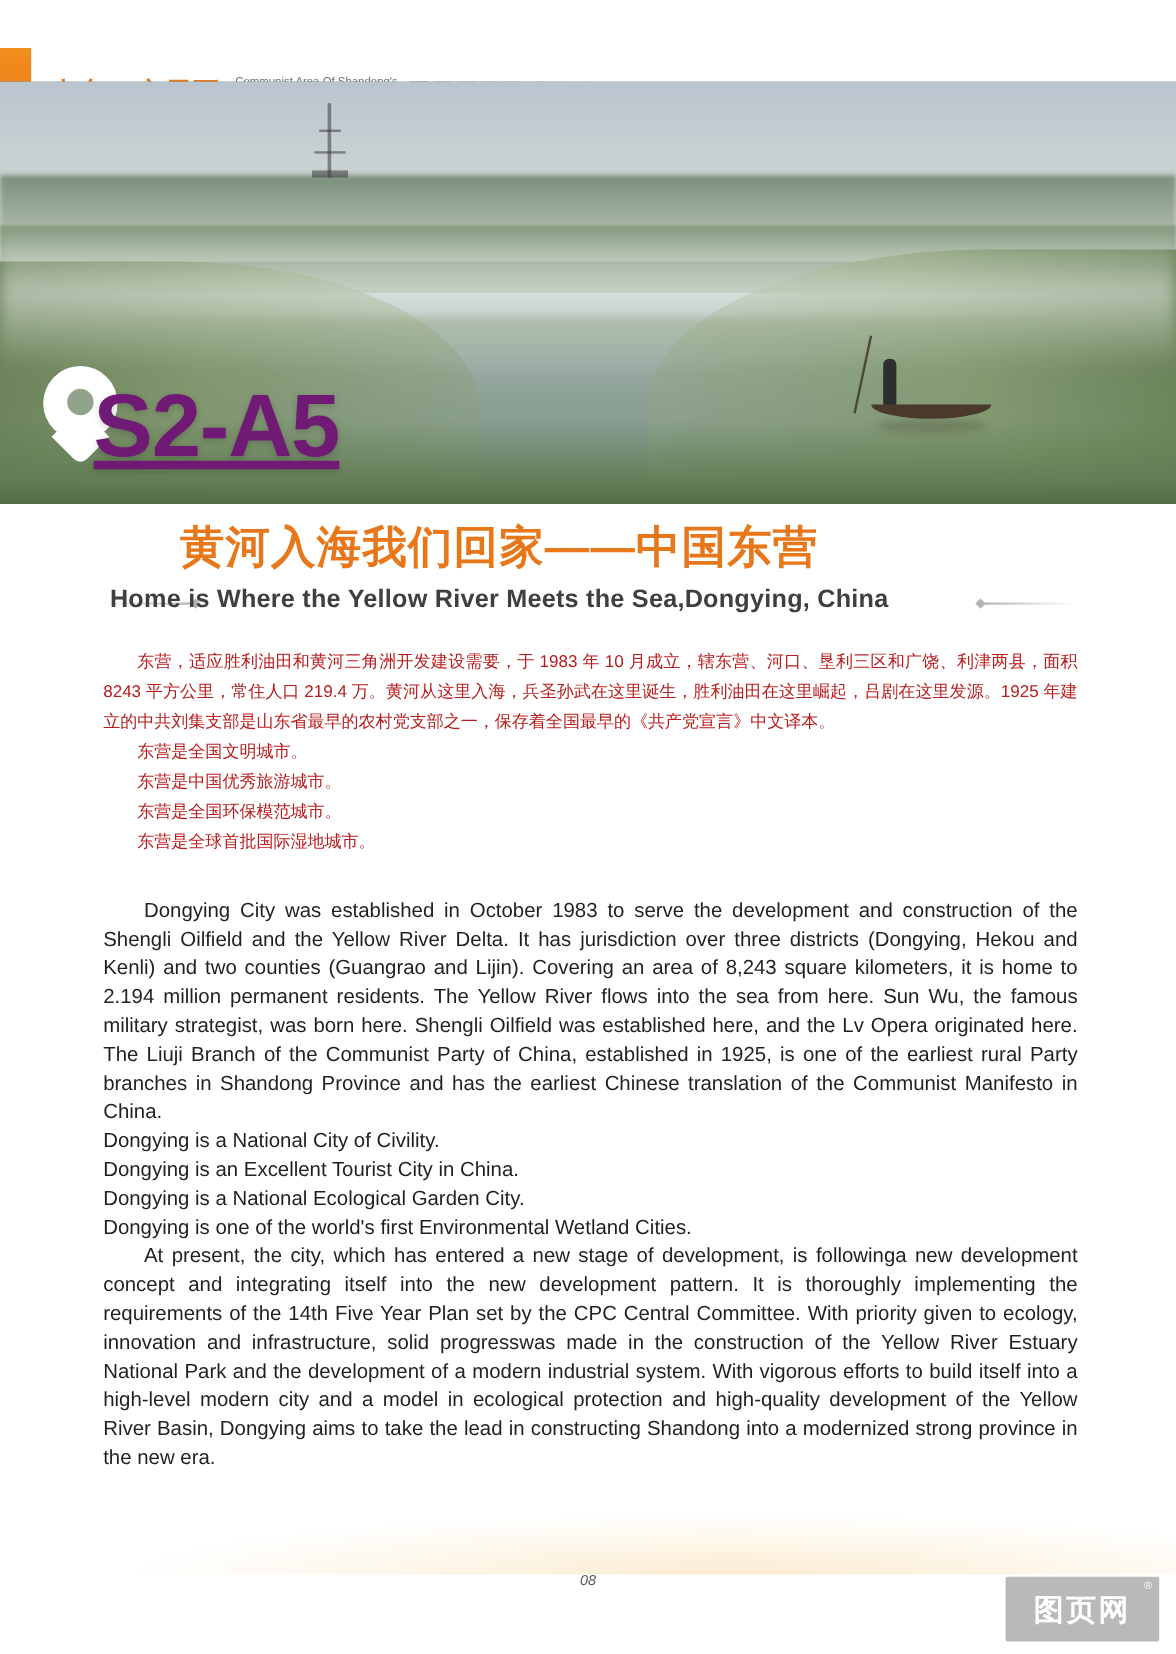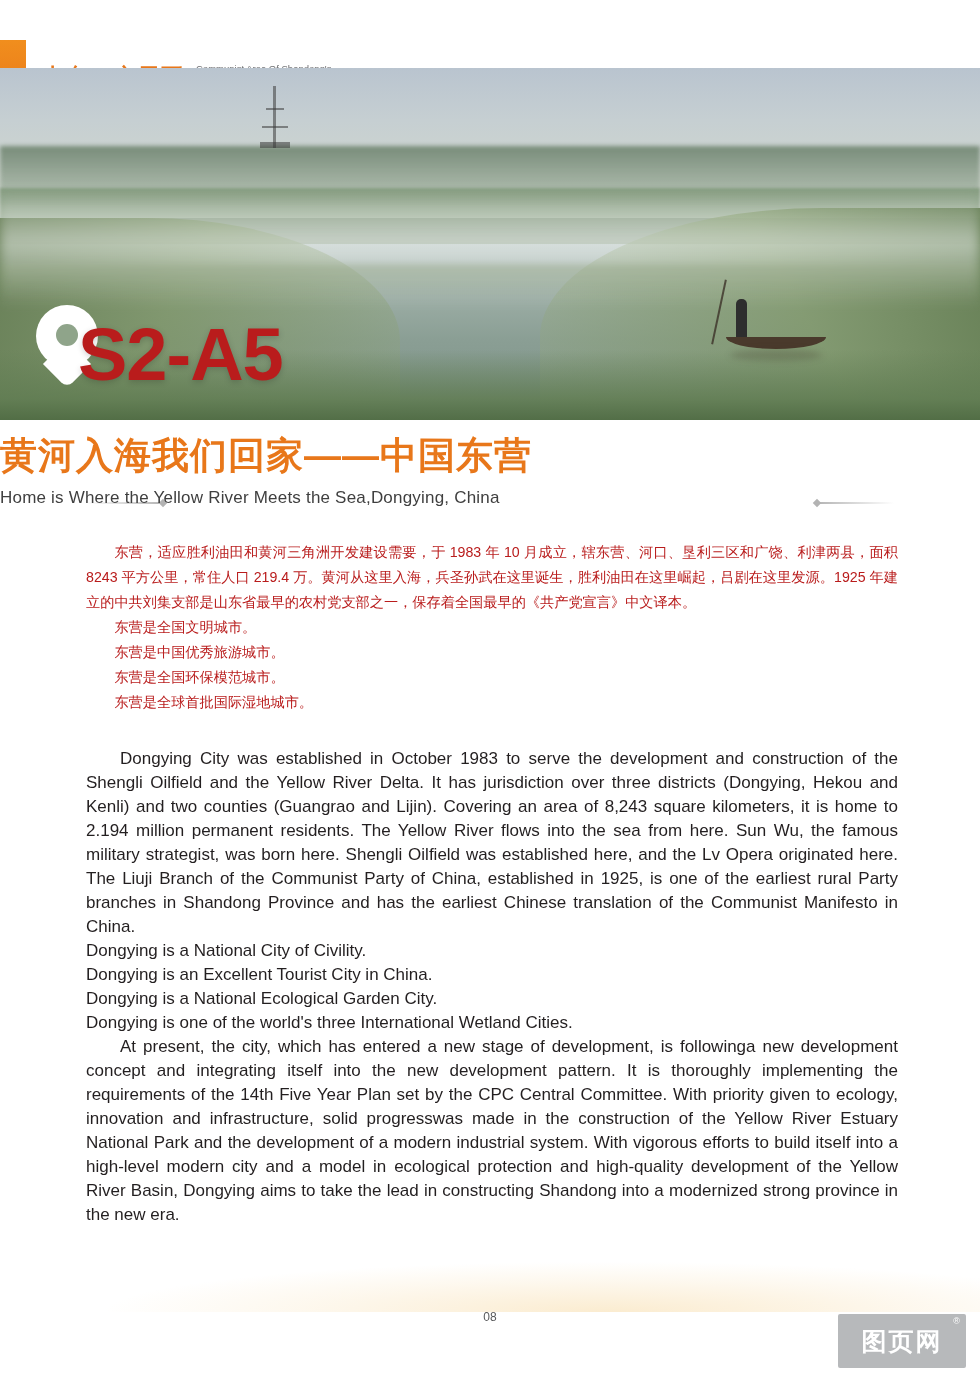--- a/index.html
+++ b/index.html
@@ -195,33 +195,35 @@
     width: 22px; height: 22px;
     background: #8fa48a;
     border-radius: 50%;
   }
   .booth-code {
     position: absolute;
     left: 78px;
     top: 318px;
     font-size: 74px;
     font-weight: bold;
-    color: #b91c1c;
+    color: #701a75;
     letter-spacing: -1px;
     line-height: 74px;
     text-shadow: 0 2px 6px rgba(0,0,0,0.18);
     font-family: "Liberation Sans", sans-serif;
+    text-decoration: underline;
   }
 
   
   .title-wrap {
     position: absolute;
     left: 0;
     top: 432px;
     width: 832px;
+    text-align: center;
   }
   .title-cn {
     font-size: 37px;
     font-weight: bold;
     color: #e8771a;
     letter-spacing: 1px;
     line-height: 48px;
     position: relative;
     display: inline-block;
   }
@@ -241,23 +243,24 @@
     position: absolute;
     top: -2px;
     width: 6px; height: 6px;
     background: #b3b3b3;
     transform: rotate(45deg);
   }
   .title-rule-l::after { right: -2px; }
   .title-rule-r::after { left: -2px; }
   .title-en {
     margin-top: 8px;
-    font-size: 17px;
+    font-size: 21px;
     color: #3f3f3f;
     letter-spacing: 0.2px;
+    font-weight: bold;
   }
 
   
   .body {
     position: absolute;
     left: 86px;
     top: 540px;
     width: 812px;
   }
   .p-cn {
@@ -284,20 +287,21 @@
 
   
   .page-num {
     position: absolute;
     left: 0;
     top: 1310px;
     width: 980px;
     text-align: center;
     font-size: 12px;
     color: #58595b;
+    font-style: italic;
   }
   .footer-swoosh {
     position: absolute;
     left: 0;
     bottom: 66px;
     width: 980px;
     height: 100px;
     background: radial-gradient(ellipse 700px 70px at 62% 100%, rgba(243,200,120,0.35) 0%, rgba(243,200,120,0.12) 45%, rgba(255,255,255,0) 72%);
     pointer-events: none;
   }
@@ -401,21 +405,21 @@
 
   <div class="gap"></div>
   <div class="gap"></div>
 
   <p class="p-en indent">Dongying City was established in October 1983 to serve the development and construction of the Shengli Oilfield and the Yellow River Delta. It has jurisdiction over three districts (Dongying, Hekou and Kenli) and two counties (Guangrao and Lijin). Covering an area of 8,243 square kilometers, it is home to 2.194 million permanent residents. The Yellow River flows into the sea from here. Sun Wu, the famous military strategist, was born here. Shengli Oilfield was established here, and the Lv Opera originated here. The Liuji Branch of the Communist Party of China, established in 1925, is one of the earliest rural Party branches in Shandong Province and has the earliest Chinese translation of the Communist Manifesto in China.</p>
 
   <div class="list-en">
     <p class="p-en">Dongying is a National City of Civility.</p>
     <p class="p-en">Dongying is an Excellent Tourist City in China.</p>
     <p class="p-en">Dongying is a National Ecological Garden City.</p>
-    <p class="p-en">Dongying is one of the world's three International Wetland Cities.</p>
+    <p class="p-en">Dongying is one of the world's first Environmental Wetland Cities.</p>
   </div>
 
   <p class="p-en indent">At present, the city, which has entered a new stage of development, is followinga new development concept and integrating itself into the new development pattern. It is thoroughly implementing the requirements of the 14th Five Year Plan set by the CPC Central Committee. With priority given to ecology, innovation and infrastructure, solid progresswas made in the construction of the Yellow River Estuary National Park and the development of a modern industrial system. With vigorous efforts to build itself into a high-level modern city and a model in ecological protection and high-quality development of the Yellow River Basin, Dongying aims to take the lead in constructing Shandong into a modernized strong province in the new era.</p>
 </div>
 
 <div class="footer-swoosh"></div>
 <div class="page-num">08</div>
 <div class="watermark">
   <span>图页网</span>
   <span class="reg">®</span>

